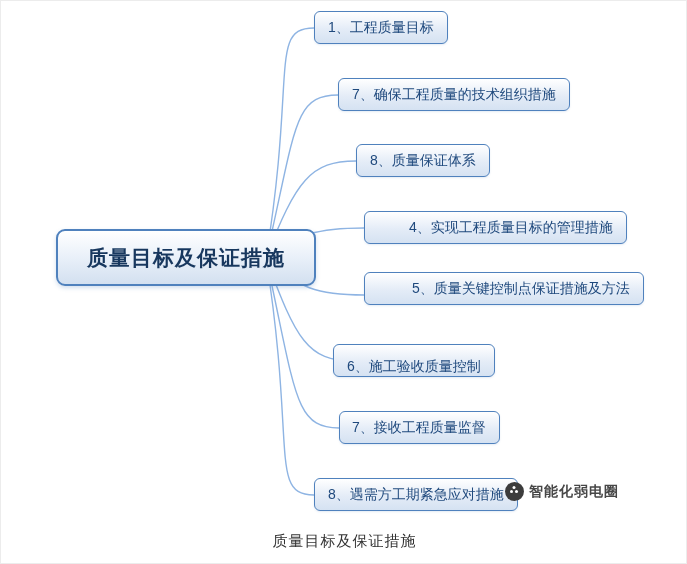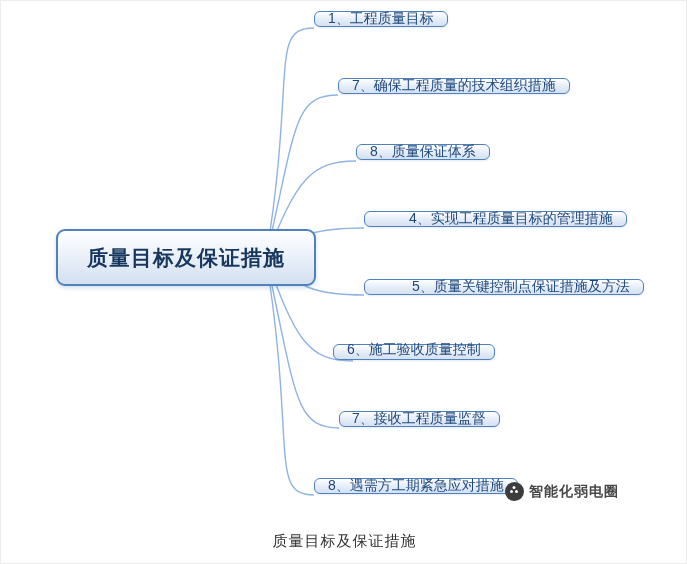--- a/index.html
+++ b/index.html
@@ -32,42 +32,42 @@
     align-items: center;
     justify-content: center;
     box-sizing: border-box;
     border: 1px solid #4f81bd;
     border-radius: 6px;
     background: linear-gradient(to bottom, #ffffff 0%, #e4ecf7 55%, #d5e2f2 100%);
     color: #1f497d;
     font-size: 14px;
     white-space: nowrap;
     padding: 0 13px;
-    height: 16px;
+    height: 33px;
     box-shadow: 0 1px 2px rgba(79,129,189,0.15);
   }
   .node.root {
     left: 55px;
     top: 228px;
     width: 260px;
     height: 57px;
     border-width: 2px;
     border-radius: 9px;
     font-size: 21px;
     font-weight: bold;
     letter-spacing: 1px;
     color: #17375e;
     background: linear-gradient(to bottom, #ffffff 0%, #e9f0f9 50%, #d3e0f0 100%);
     box-shadow: 0 2px 4px rgba(79,129,189,0.25);
   }
   .n1 { left: 313px; top: 10px; }
   .n2 { left: 337px; top: 77px; }
   .n3 { left: 355px; top: 143px; }
   .n4 { left: 363px; top: 210px; padding-left: 44px; }
-  .n5 { left: 363px; top: 278px; padding-left: 47px; }
+  .n5 { left: 363px; top: 271px; padding-left: 47px; }
   .n6 { left: 332px; top: 343px; align-items: flex-end; }
   .n7 { left: 338px; top: 410px; padding-left: 12px; }
   .n8 { left: 313px; top: 477px; }
   .watermark {
     position: absolute;
     left: 504px;
     top: 481px;
     z-index: 3;
     display: flex;
     align-items: flex-end;

